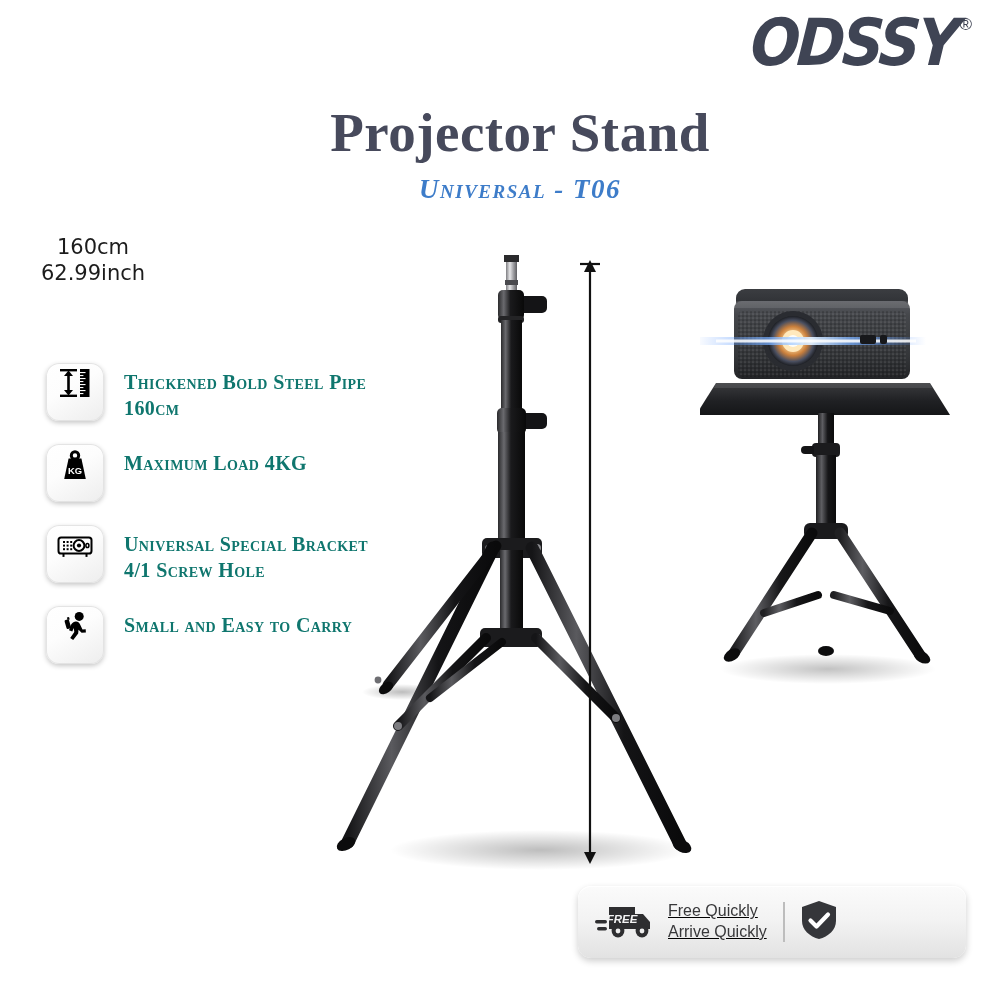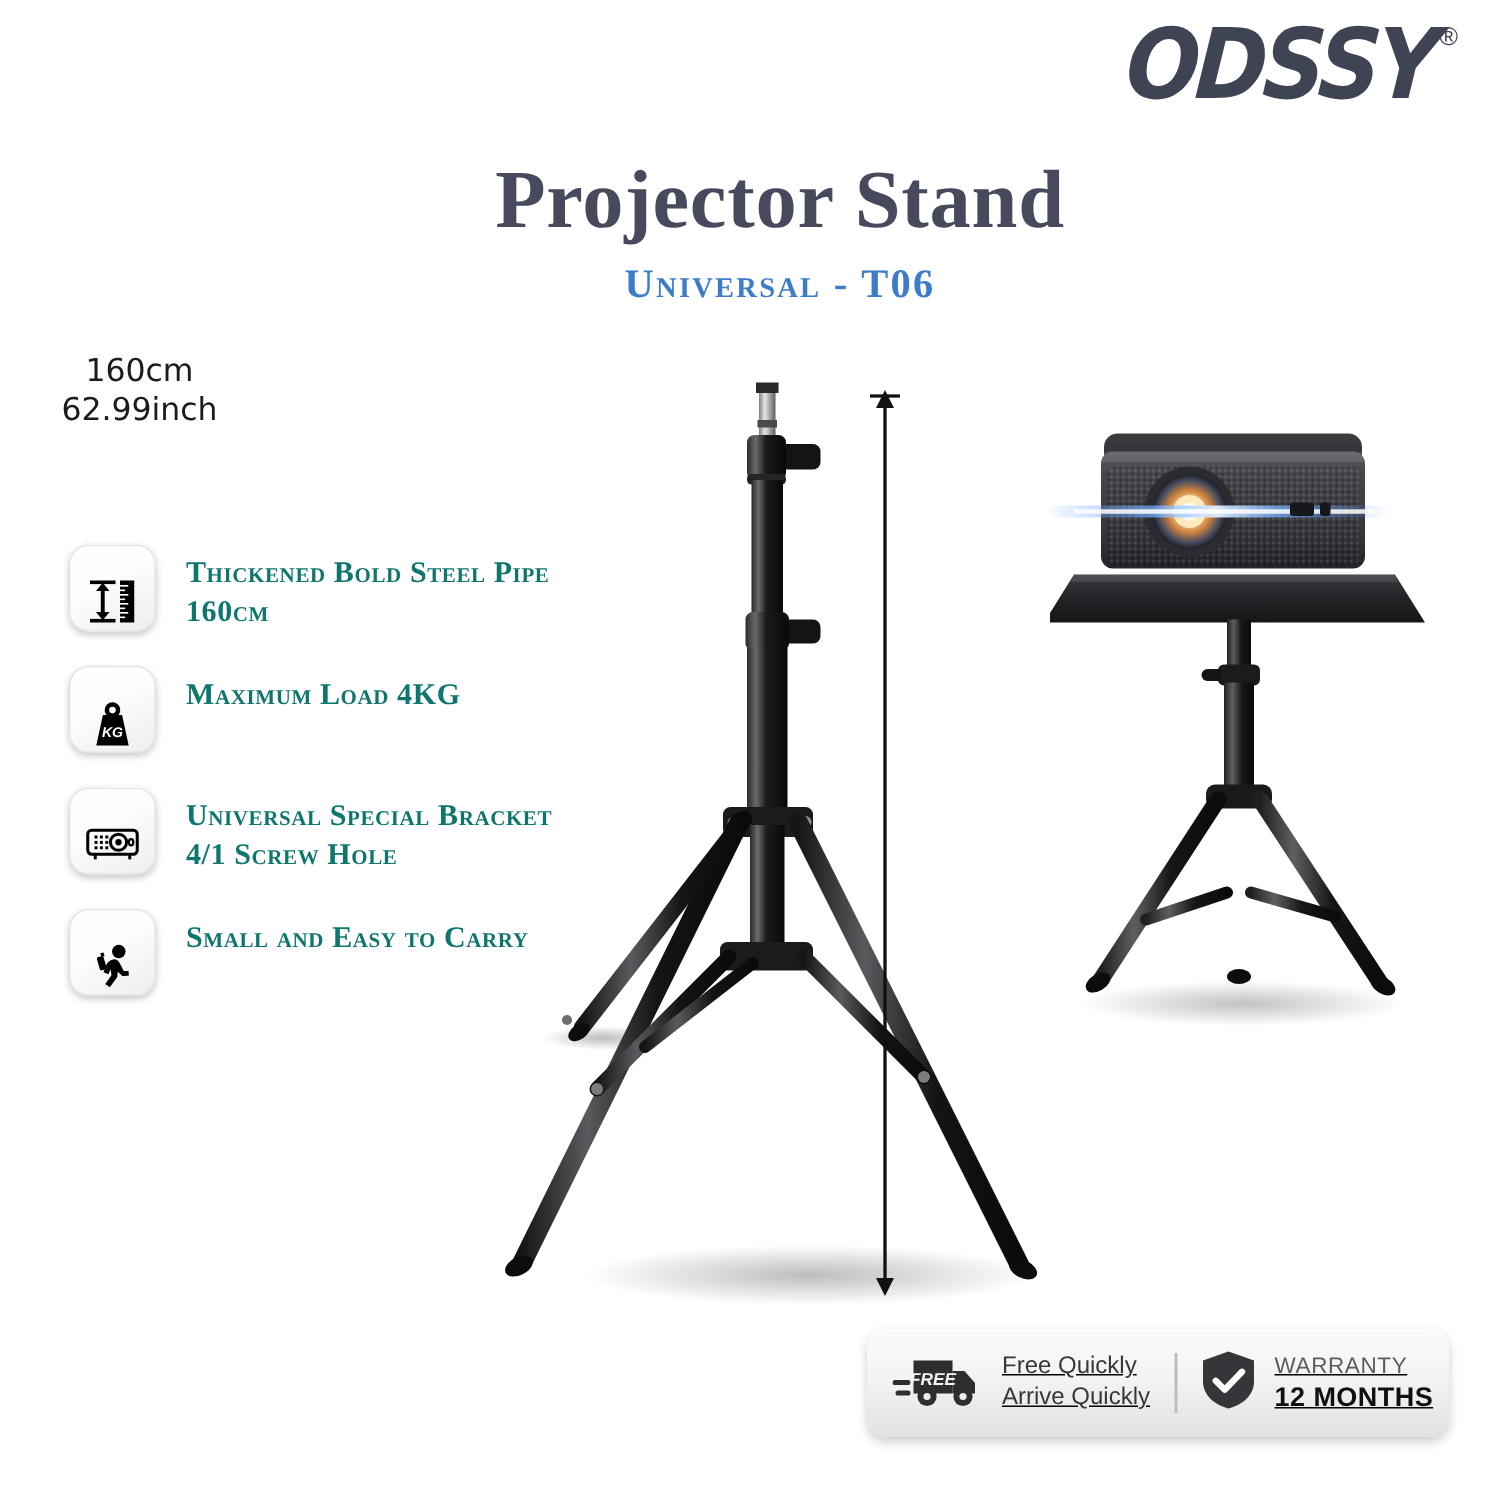--- a/index.html
+++ b/index.html
@@ -60,20 +60,21 @@
     font-family: "Liberation Serif", serif;
     font-weight: bold;
     font-size: 55px;
     color: #474a5c;
     letter-spacing: 0.5px;
     line-height: 1.05;
   }
   #page-subtitle {
     font-family: "Liberation Serif", serif;
     font-weight: bold;
+    font-style: italic;
     font-size: 27px;
     color: #3d7cc9;
     font-variant: small-caps;
     letter-spacing: 1.5px;
     margin-top: 12px;
   }
 
   
   #feature-list {
     position: absolute;
@@ -88,24 +89,23 @@
     height: 60px;
   }
   .feature-icon-tile {
     flex: 0 0 auto;
     width: 58px;
     height: 58px;
     border-radius: 13px;
     background: linear-gradient(150deg, #ffffff 0%, #fdfdfd 42%, #ededed 100%);
     box-shadow: 0 2px 5px rgba(0,0,0,0.22), 0 0 0 1px rgba(225,225,225,0.9) inset;
     display: flex;
-    align-items: flex-end;
+    align-items: flex-start;
     justify-content: center;
     position: relative;
-    font-style: italic;
   }
   .feature-icon-tile svg { display: block; }
   .feature-text {
     margin-left: 20px;
     padding-top: 6px;
     font-family: "Liberation Serif", serif;
     font-variant: small-caps;
     font-weight: bold;
     font-size: 20px;
     line-height: 1.32;
@@ -521,21 +521,17 @@
 
     <div id="badge-divider"></div>
 
     <div class="badge-section">
       <span>
         <svg width="40" height="44" viewBox="0 0 40 44">
           <path d="M20 3 L37 9 v14c0 9-7.6 15.6-17 18C10.6 38.6 3 32 3 23V9z" fill="#35363a"></path>
           <path d="M11.5 22.5 l6 6 l11.5 -12" fill="none" stroke="#fff" stroke-width="4.2" stroke-linecap="round" stroke-linejoin="round"></path>
         </svg>
       </span>
-      <span class="badge-text">
-        <span class="badge-line" id="warranty-line1">WARRANTY</span>
-        <span class="badge-line" id="warranty-line2">12 MONTHS</span>
-      </span>
     </div>
 
   </div>
 
 </div>
 
 </body></html>

